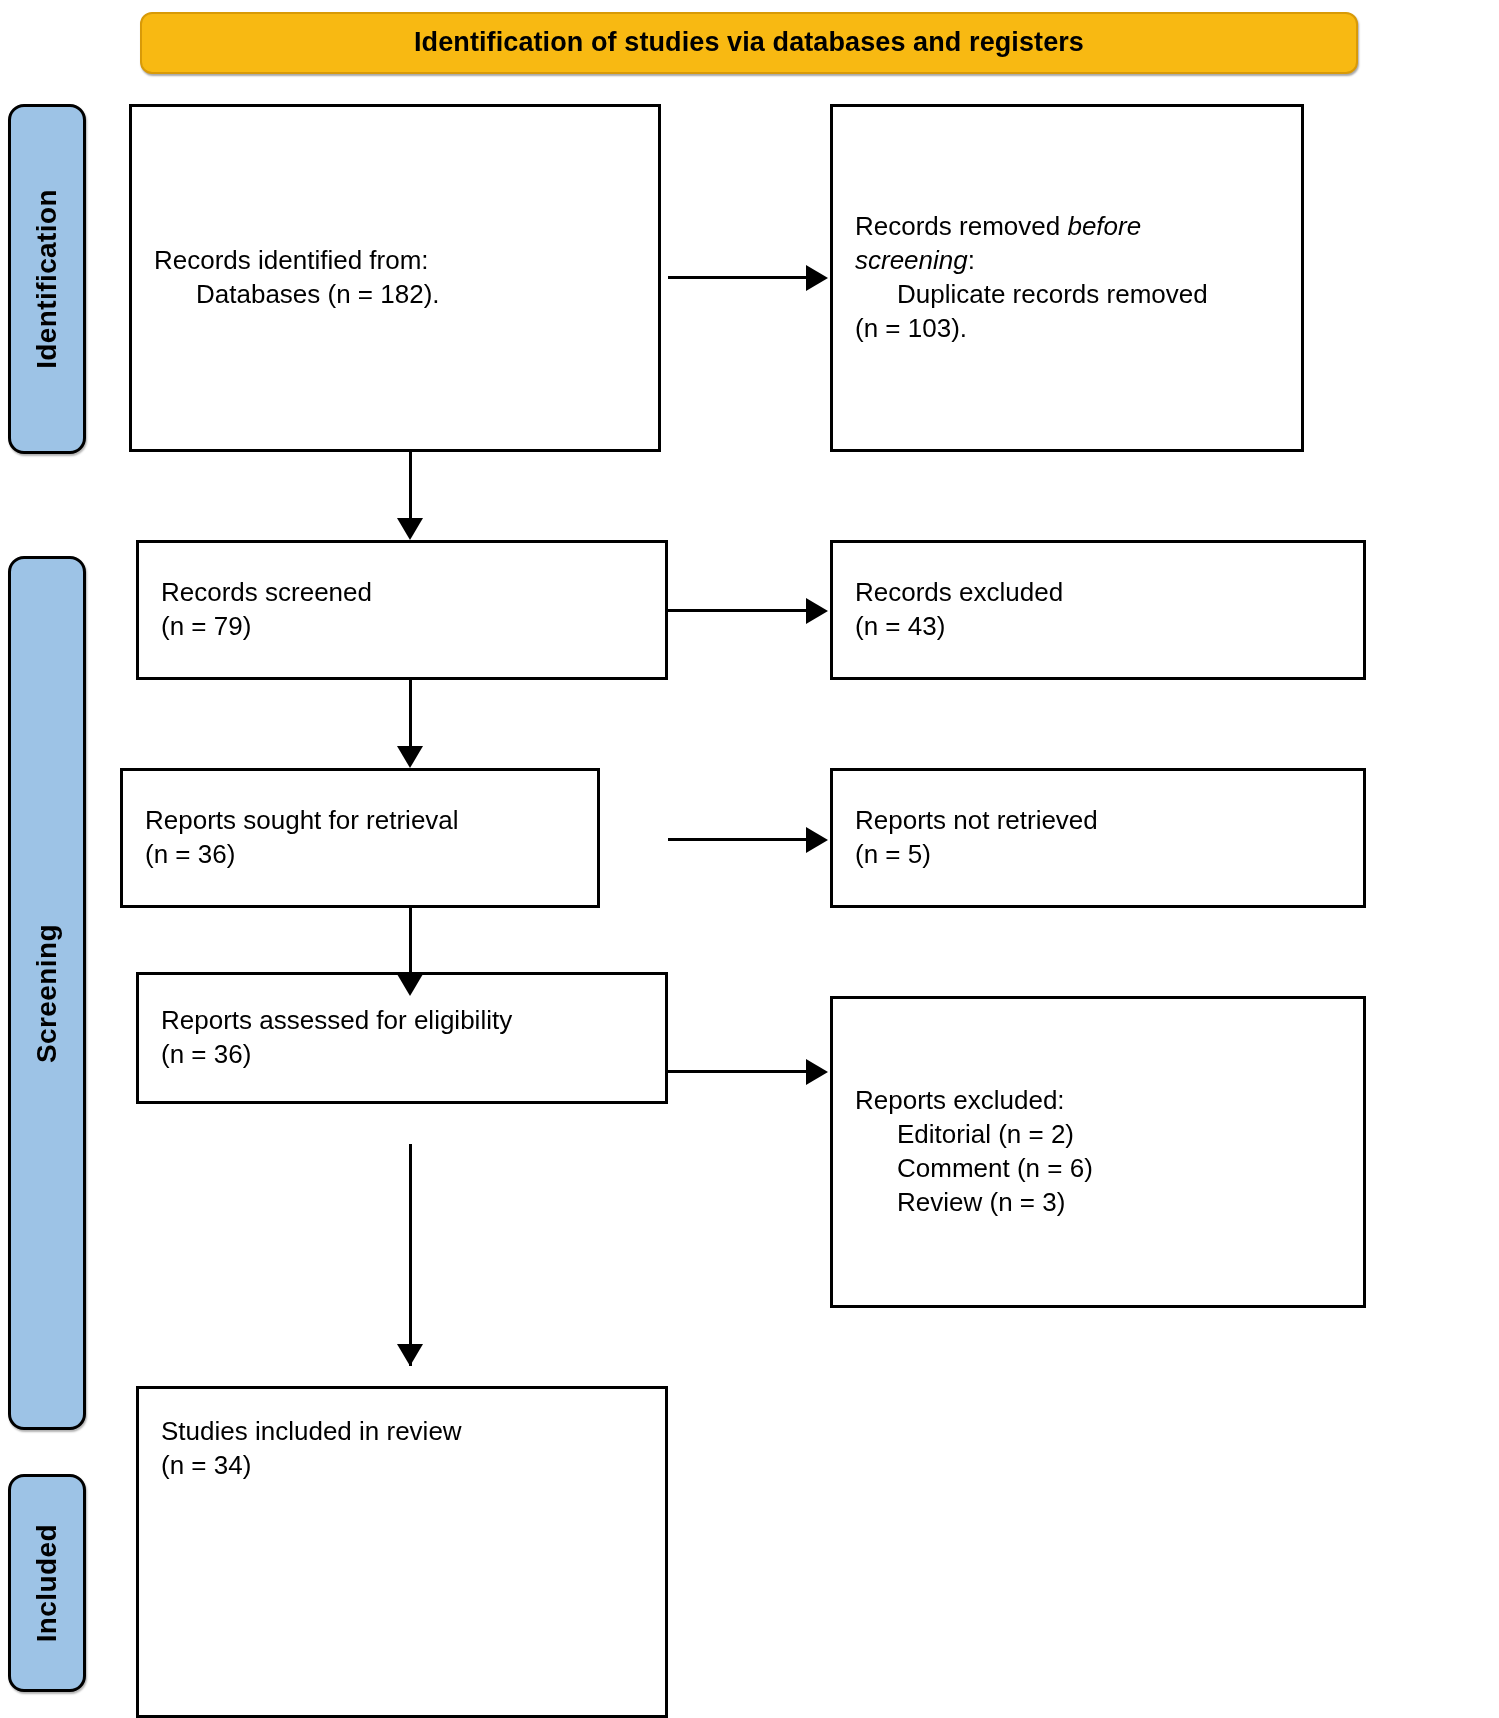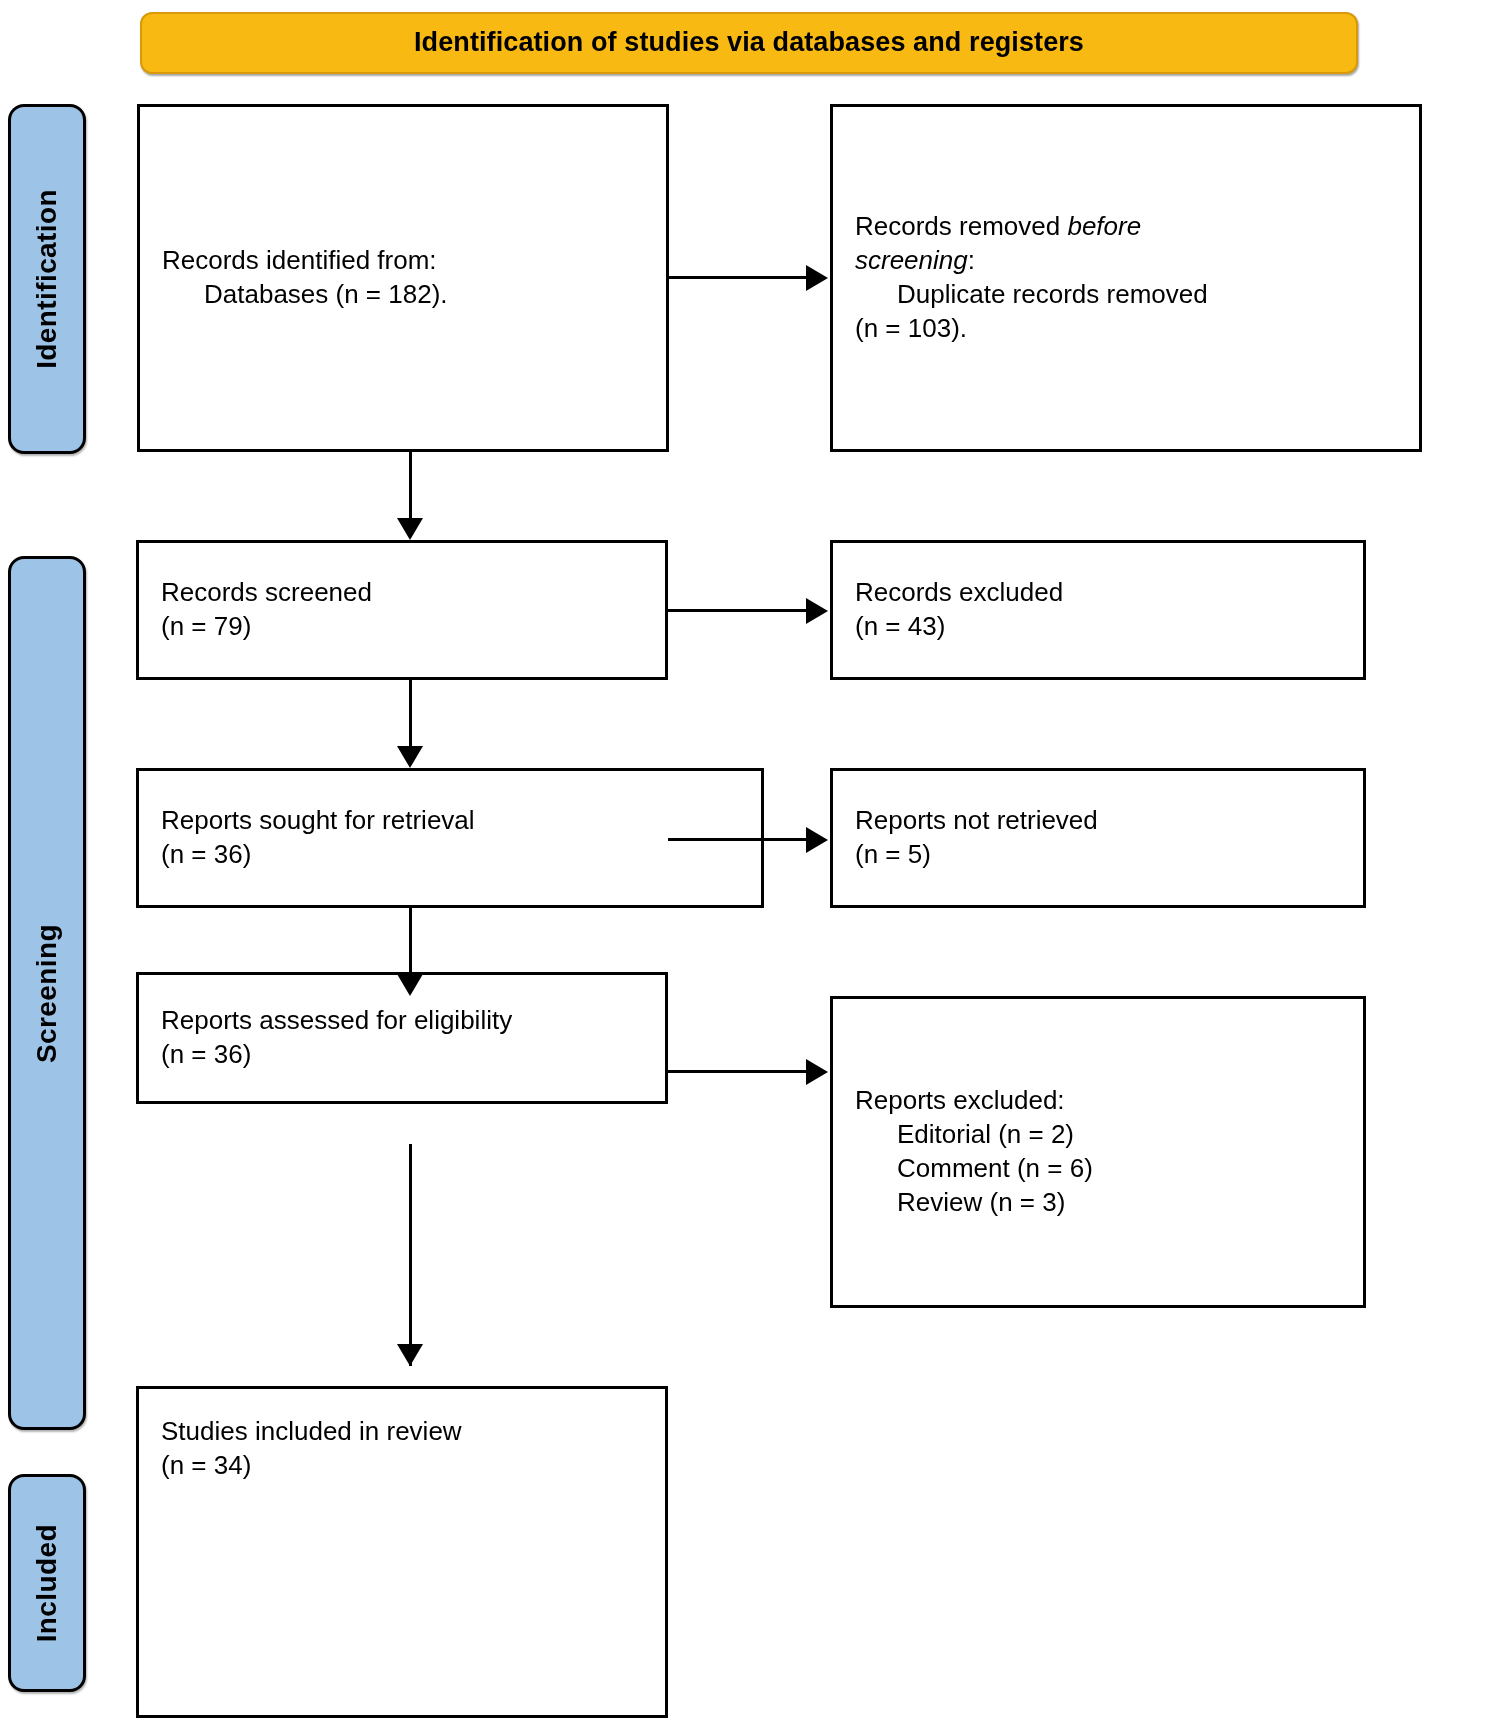--- a/index.html
+++ b/index.html
@@ -85,28 +85,28 @@
     font-size: 26px;
     line-height: 1.30;
     color: #000000;
     width: 100%;
   }
   .line { display: block; white-space: nowrap; }
   .line.indent { padding-left: 42px; }
   .ital-run { font-style: italic; }
 
   
-  #box-identified      { left: 137px;  top: 104px;  width: 532px; height: 348px; }
+  #box-identified      { left: 129px;  top: 104px;  width: 532px; height: 348px; }
   #box-screened        { left: 136px;  top: 540px;  width: 532px; height: 140px; }
-  #box-sought          { left: 136px;  top: 768px;  width: 628px; height: 140px; }
+  #box-sought          { left: 120px;  top: 768px;  width: 480px; height: 140px; }
   #box-assessed        { left: 136px;  top: 972px;  width: 532px; height: 132px; }
   #box-included        { left: 136px;  top: 1386px; width: 532px; height: 332px; }
 
   
-  #box-removed         { left: 830px;  top: 104px;  width: 592px; height: 348px; }
+  #box-removed         { left: 830px;  top: 104px;  width: 474px; height: 348px; }
   #box-rec-excluded    { left: 830px;  top: 540px;  width: 536px; height: 140px; }
   #box-not-retrieved   { left: 830px;  top: 768px;  width: 536px; height: 140px; }
   #box-rep-excluded    { left: 830px;  top: 996px;  width: 536px; height: 312px; }
 
   
   .conn { position: absolute; }
   .v-line {
     position: absolute;
     width: 3px;
     background: #000000;

